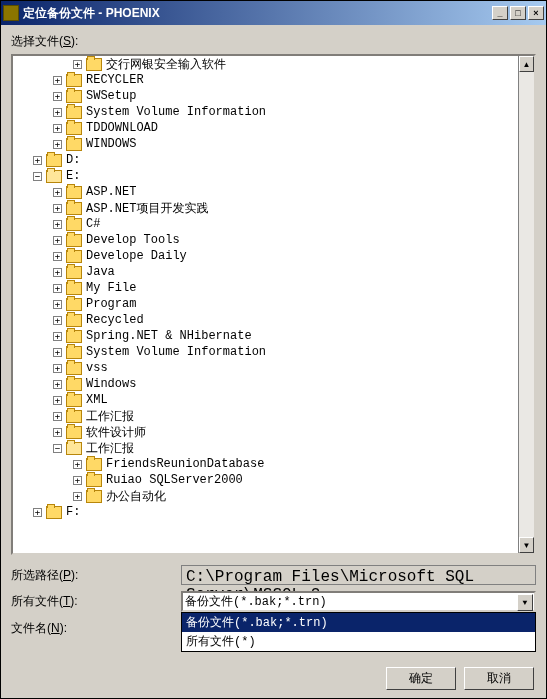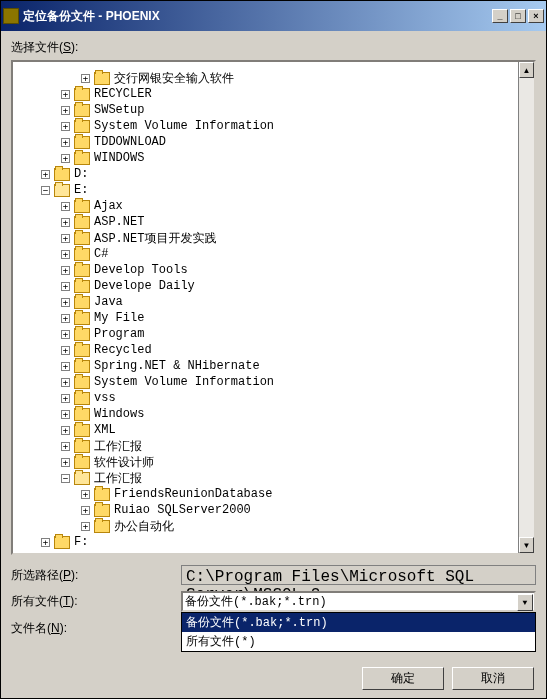--- a/index.html
+++ b/index.html
@@ -1,26 +1,26 @@
 <!DOCTYPE html>
 <html><head>
 <meta charset="utf-8">
 <style>
 * { box-sizing: border-box; margin: 0; padding: 0; }
 body { font-family: "SimSun", "宋体", sans-serif; font-size: 12px; background: #c0c0c0; }
 .window { width: 547px; height: 699px; background: #d4d0c8; border: 1px solid #000; display: flex; flex-direction: column; }
-.titlebar { height: 30px; background: linear-gradient(to right, #0a246a, #a6caf0); display: flex; align-items: center; padding: 0 2px; }
+.titlebar { height: 24px; background: linear-gradient(to right, #0a246a, #a6caf0); display: flex; align-items: center; padding: 0 2px; }
 .titlebar-icon { width: 16px; height: 16px; background: #8b7500; margin-right: 4px; border: 1px solid #5a4d00; }
 .titlebar-text { color: #fff; font-weight: bold; flex: 1; font-size: 12px; }
 .title-buttons { display: flex; gap: 2px; }
 .title-btn { width: 16px; height: 14px; background: #d4d0c8; border: 1px solid #fff; border-right-color: #404040; border-bottom-color: #404040; font-size: 9px; display: flex; align-items: center; justify-content: center; font-family: Arial; font-weight: bold; cursor: pointer; }
 .body-area { flex: 1; padding: 8px 10px; display: flex; flex-direction: column; overflow: hidden; }
 .select-label { margin-bottom: 4px; }
 .tree-container { flex: 1; border: 2px inset #d4d0c8; background: #fff; overflow: hidden; position: relative; display: flex; }
-.tree-content { flex: 1; overflow: hidden; padding: 8px; }
+.tree-content { flex: 1; overflow: hidden; padding: 0; }
 .tree-row { display: flex; align-items: center; height: 16px; white-space: nowrap; }
 .exp { width: 9px; height: 9px; border: 1px solid #808080; background: #fff; display: inline-flex; align-items: center; justify-content: center; font-size: 9px; line-height: 1; font-family: monospace; margin-right: 4px; cursor: pointer; }
 .exp.minus::before { content: "−"; }
 .exp.plus::before { content: "+"; }
 .folder { width: 16px; height: 13px; background: #ffd966; border: 1px solid #b8860b; margin-right: 4px; display: inline-block; position: relative; }
 .folder.open { background: #ffe699; }
 .folder::before { content: ""; position: absolute; top: -3px; left: 0; width: 6px; height: 3px; background: inherit; border: 1px solid #b8860b; border-bottom: none; }
 .node-label { font-family: "Courier New", "SimSun", monospace; font-size: 12px; }
 .indent { display: inline-block; }
 .scrollbar { width: 16px; background: #d4d0c8; border-left: 1px solid #808080; display: flex; flex-direction: column; }
@@ -29,21 +29,21 @@
 .form-area { margin-top: 10px; }
 .form-row { display: flex; align-items: center; margin-bottom: 6px; position: relative; }
 .form-label { width: 170px; }
 .path-display { flex: 1; border: 1px solid #808080; background: #d4d0c8; padding: 2px 4px; height: 20px; font-family: "Courier New", monospace; font-size: 16px; }
 .combo { flex: 1; border: 2px inset #d4d0c8; background: #fff; height: 21px; display: flex; align-items: center; padding: 0 2px; font-family: "Courier New", "SimSun", monospace; position: relative; }
 .combo-btn { width: 16px; height: 17px; background: #d4d0c8; border: 1px solid #fff; border-right-color: #404040; border-bottom-color: #404040; position: absolute; right: 1px; top: 1px; font-size: 8px; display: flex; align-items: center; justify-content: center; }
 .dropdown { position: absolute; left: 170px; right: 0; top: 21px; background: #fff; border: 1px solid #000; z-index: 10; font-family: "Courier New", "SimSun", monospace; }
 .dd-item { padding: 1px 4px; }
 .dd-item.selected { background: #0a246a; color: #fff; }
 .button-row { display: flex; justify-content: flex-end; gap: 8px; margin-top: 28px; padding-right: 2px; }
-.btn { width: 82px; height: 23px; background: #d4d0c8; border: 1px solid #fff; border-right-color: #404040; border-bottom-color: #404040; font-size: 12px; cursor: pointer; font-family: inherit; }
+.btn { width: 70px; height: 23px; background: #d4d0c8; border: 1px solid #fff; border-right-color: #404040; border-bottom-color: #404040; font-size: 12px; cursor: pointer; font-family: inherit; }
 .underline { text-decoration: underline; }
 </style>
 </head>
 <body>
 
 <div class="window">
   <div class="titlebar">
     <div class="titlebar-icon"></div>
     <div class="titlebar-text">定位备份文件 - PHOENIX</div>
     <div class="title-buttons">
@@ -105,26 +105,20 @@
           <div class="tree-row">
             <span class="indent" style="width: 20px;"></span>
             <span class="exp minus"></span>
             <span class="folder open"></span>
             <span class="node-label">E:</span>
           </div>
           <div class="tree-row">
             <span class="indent" style="width: 40px;"></span>
             <span class="exp plus"></span>
             <span class="folder"></span>
-            <span class="node-label">Ajax</span>
-          </div>
-          <div class="tree-row">
-            <span class="indent" style="width: 40px;"></span>
-            <span class="exp plus"></span>
-            <span class="folder"></span>
             <span class="node-label">ASP.NET</span>
           </div>
           <div class="tree-row">
             <span class="indent" style="width: 40px;"></span>
             <span class="exp plus"></span>
             <span class="folder"></span>
             <span class="node-label">ASP.NET项目开发实践</span>
           </div>
           <div class="tree-row">
             <span class="indent" style="width: 40px;"></span>

